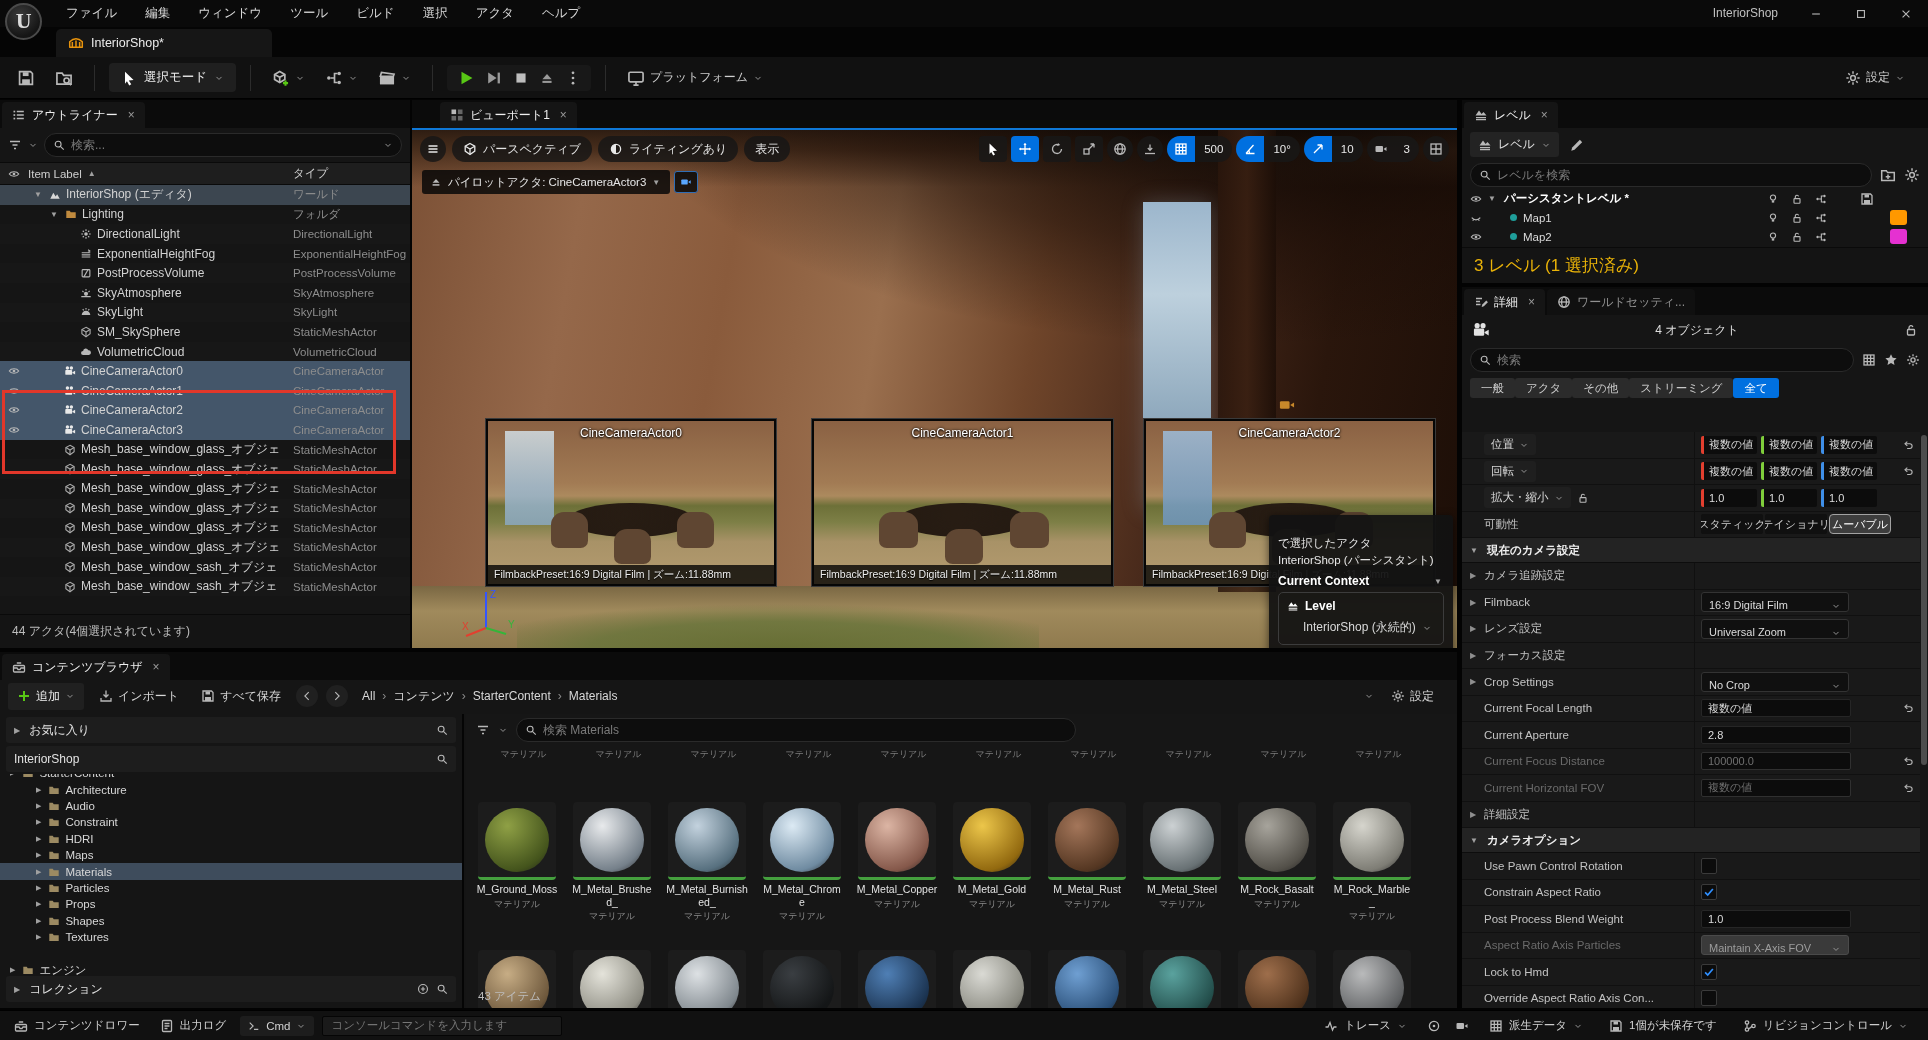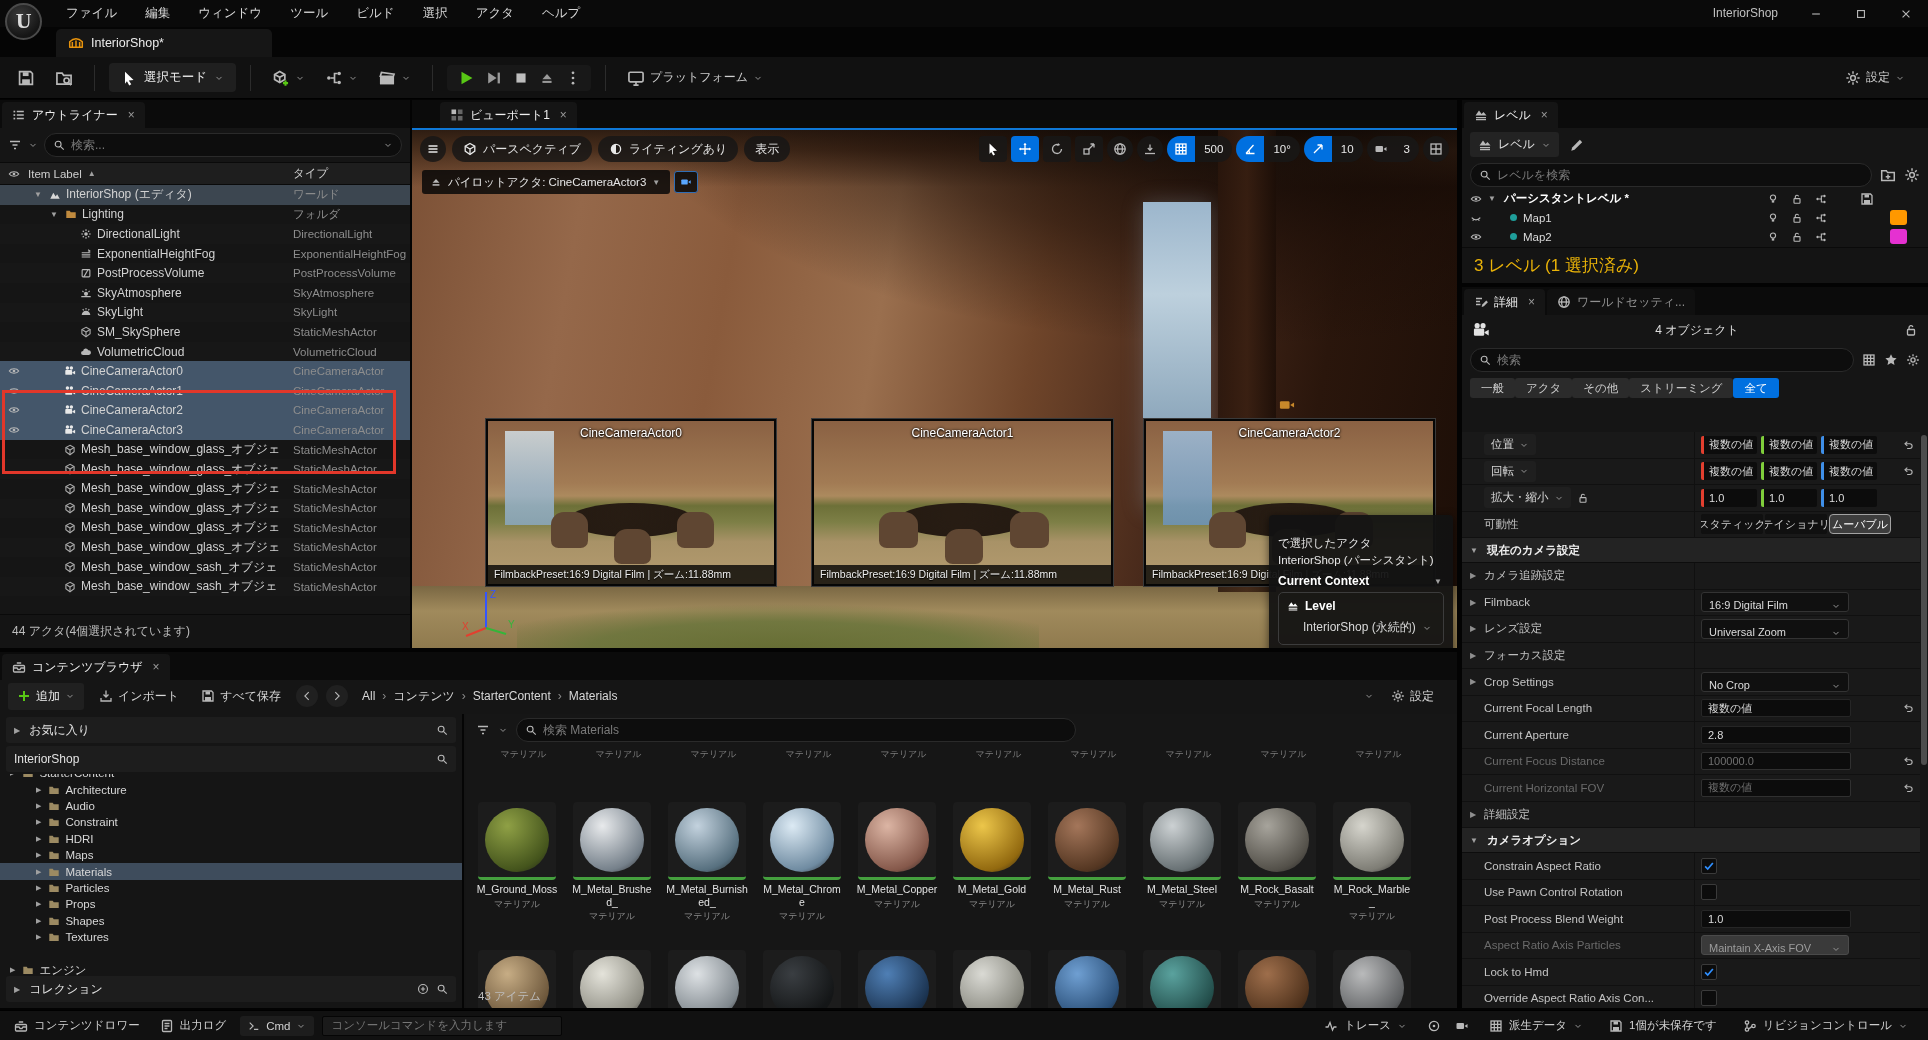--- a/index.html
+++ b/index.html
@@ -1470,38 +1470,38 @@
           <div class="d-val"></div>
           <div class="d-reset"></div>
         </div>
         <div class="d-section">
           <span class="tri">▼</span>
           <span>カメラオプション</span>
         </div>
         <div class="d-row">
           <span class="garr"></span>
           <div class="d-label">
+            <span>Use Pawn Control Rotation</span>
+          </div>
+          <div class="d-val">
+            <div class="d-check"></div>
+          </div>
+          <div class="d-reset"></div>
+        </div>
+        <div class="d-row">
+          <span class="garr"></span>
+          <div class="d-label">
             <span>Constrain Aspect Ratio</span>
           </div>
           <div class="d-val">
             <div class="d-check">
               <svg viewBox="0 0 14 14" width="12" height="12">
                 <path d="M2.5 7.5l3 3 6-7" stroke="#2f8fff" stroke-width="2" fill="none"></path>
               </svg>
             </div>
-          </div>
-          <div class="d-reset"></div>
-        </div>
-        <div class="d-row">
-          <span class="garr"></span>
-          <div class="d-label">
-            <span>Use Pawn Control Rotation</span>
-          </div>
-          <div class="d-val">
-            <div class="d-check"></div>
           </div>
           <div class="d-reset"></div>
         </div>
         <div class="d-row">
           <span class="garr"></span>
           <div class="d-label">
             <span>Post Process Blend Weight</span>
           </div>
           <div class="d-val">
             <div class="d-input">1.0</div>

